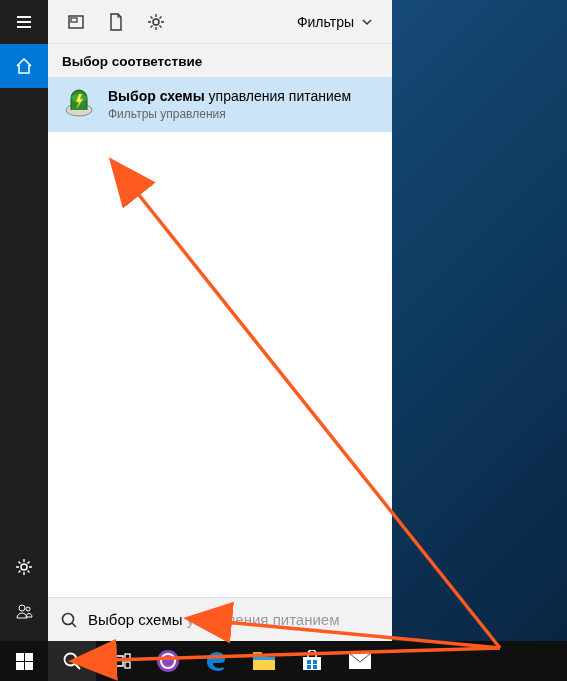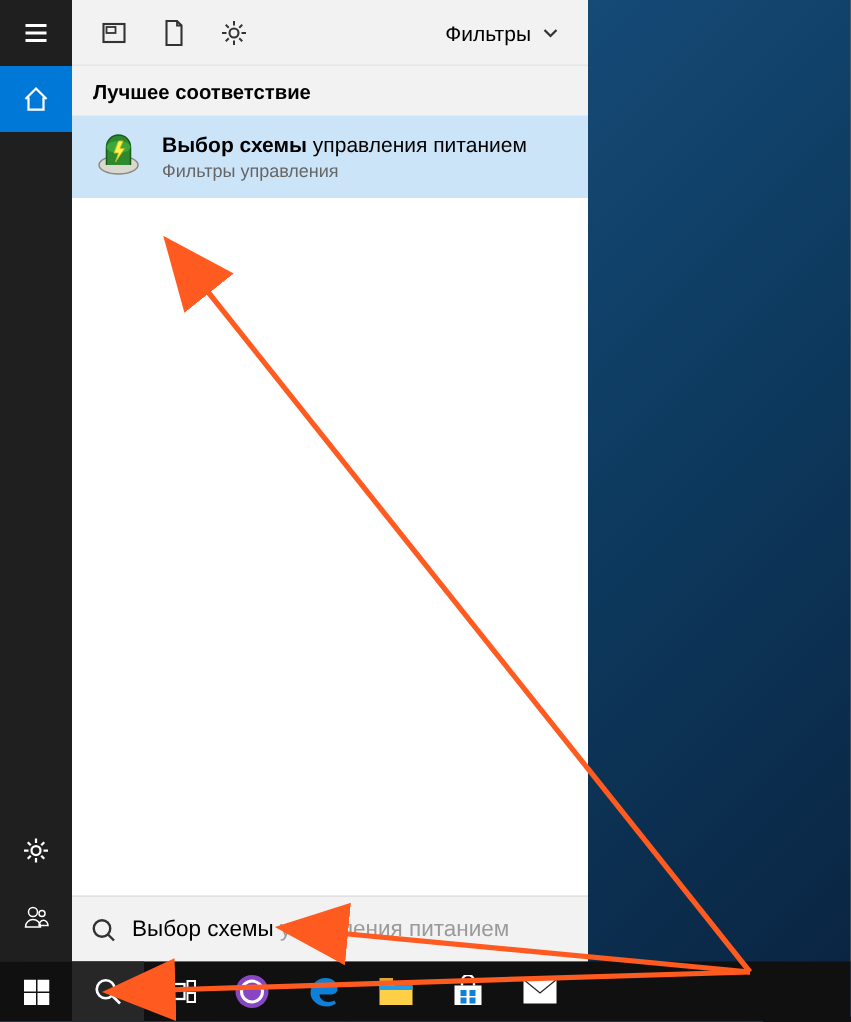--- a/index.html
+++ b/index.html
@@ -186,21 +186,21 @@
       </svg>
     </div>
     <div class="filter-btn">
       <span>Фильтры</span>
       <svg width="14" height="14" viewBox="0 0 14 14">
         <path d="M3 5l4 4 4-4" stroke-width="1.5"></path>
       </svg>
     </div>
   </div>
 
-  <div class="section-header">Лучшее соответствие</div>
+  <div class="section-header">Выбор соответствие</div>
 
   <div class="result-item">
     <div class="result-icon">
       <svg width="34" height="34" viewBox="0 0 34 34">
         <ellipse cx="17" cy="22" rx="13" ry="6" fill="#d9d9cf" stroke="#8a8a7e" stroke-width="1"></ellipse>
         <path d="M9 22 V10 a8 8 0 0 1 16 0 V22" fill="#2e8a2e" stroke="#1c5a1c" stroke-width="1"></path>
         <path d="M9 10 a8 4 0 0 1 16 0 a8 4 0 0 1 -16 0" fill="#3ca73c"></path>
         <path d="M17 6 L14 14 H17 L15 20 L21 11 H18 L20 6 Z" fill="#fff24a" stroke="#c9bc20" stroke-width="0.6"></path>
       </svg>
     </div>

